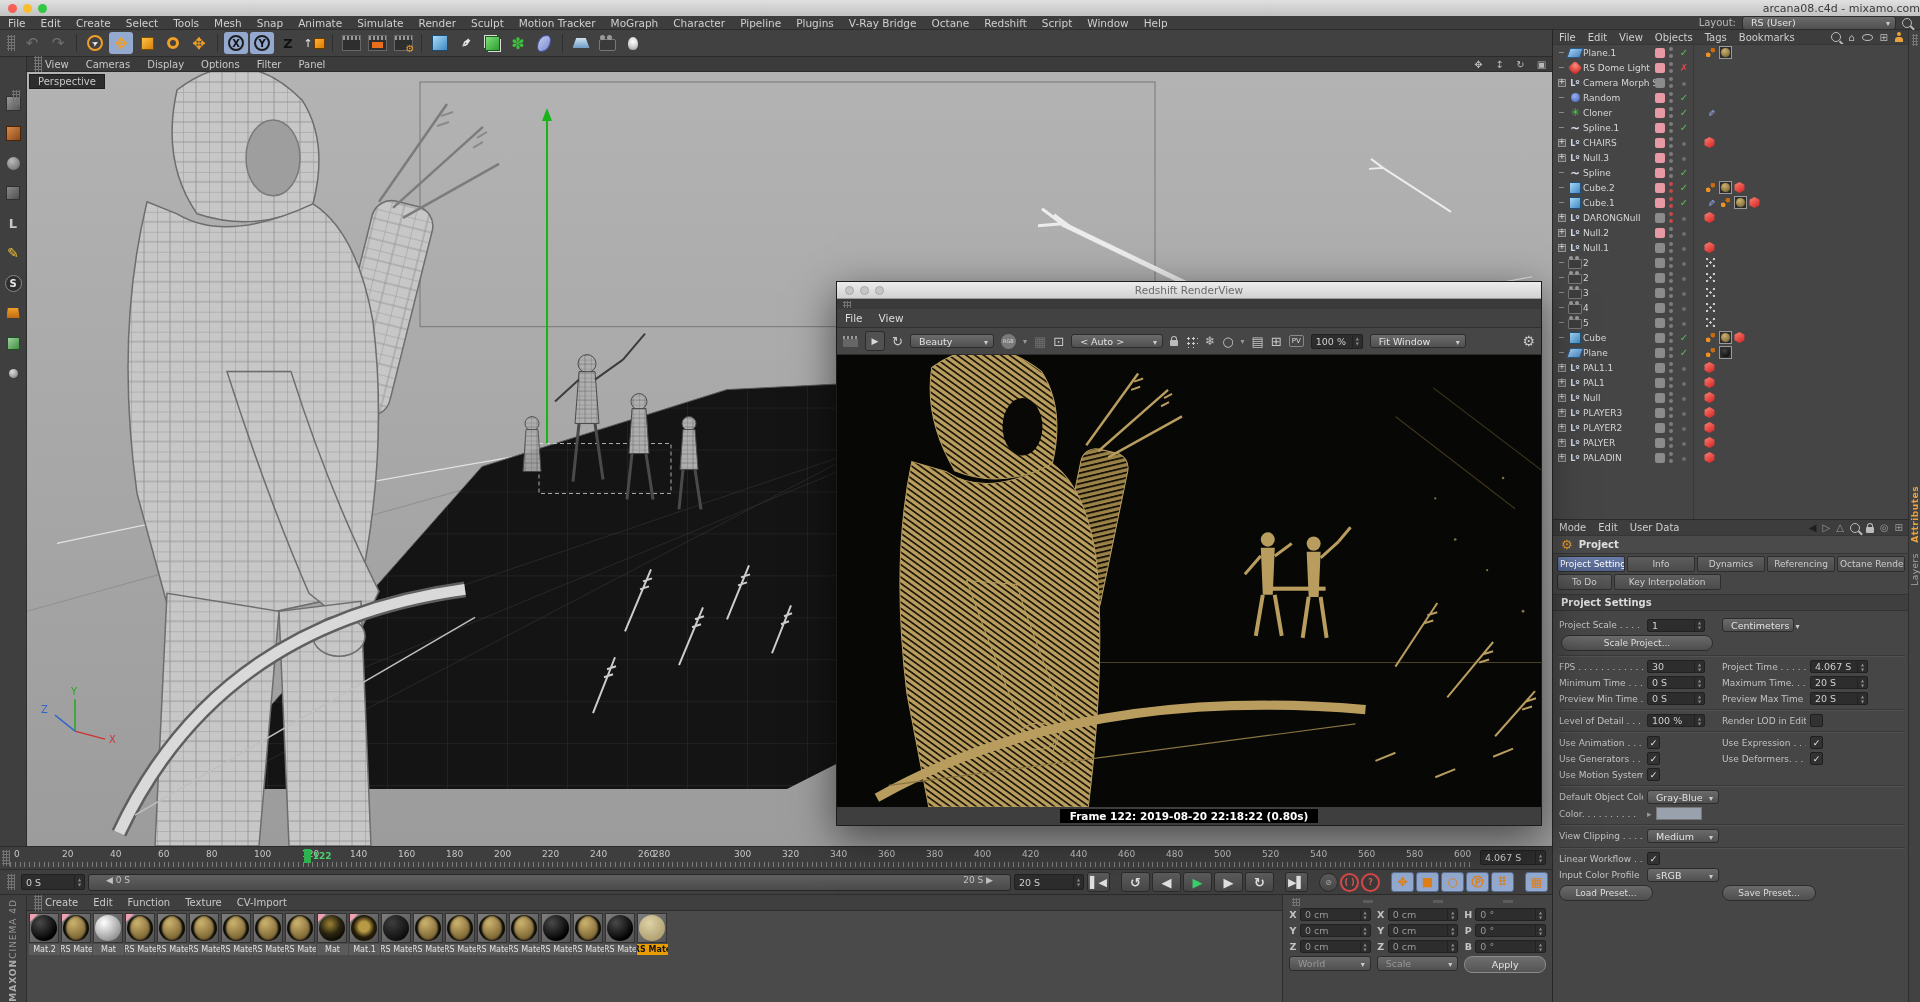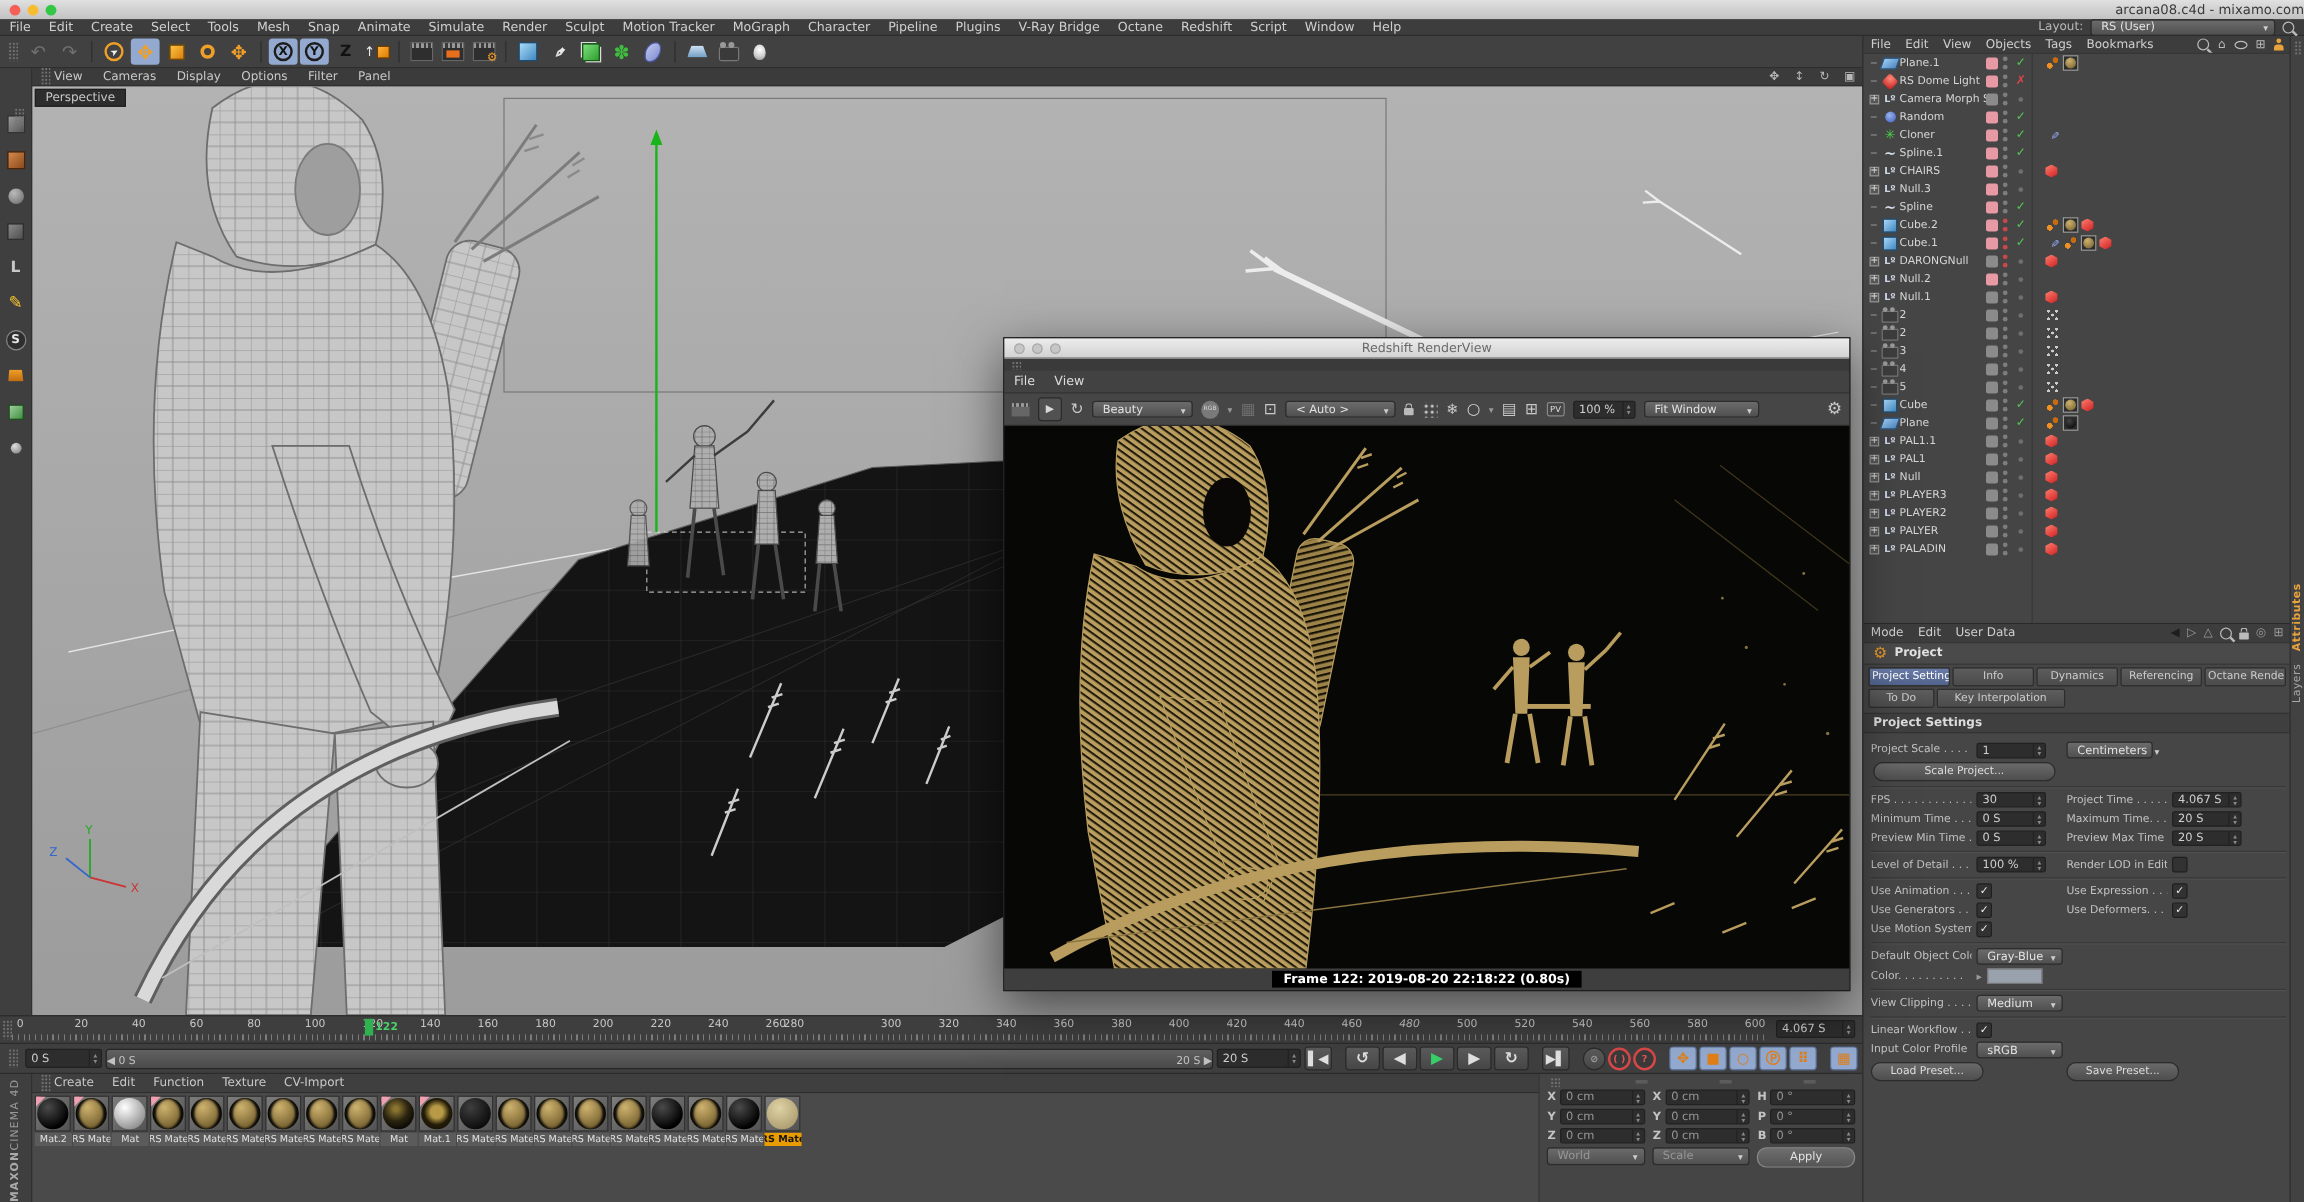--- a/index.html
+++ b/index.html
@@ -110,21 +110,21 @@
   .spv{flex:1;padding:0 4px;font-size:9.5px;color:#cfcfcf;display:flex;align-items:center;white-space:nowrap;overflow:hidden}
   .sparr{width:9px;border-left:1px solid #222;display:flex;flex-direction:column;align-items:center;justify-content:center;color:#8a8a8a}
   .sparr::before{content:"▲";font-size:4px;line-height:5px}
   .sparr::after{content:"▼";font-size:4px;line-height:5px}
   #tl-end{position:absolute;right:6px;top:3px;width:66px;height:15px}
 
   
   #transport{height:24px;background:#3f3f3f;border-bottom:1px solid #2b2b2b;display:flex;align-items:center;padding:0 4px;gap:3px}
   #tr-time{width:64px;height:16px;flex:none}
   #tr-range{flex:1;height:17px;background:linear-gradient(#616161,#4a4a4a);border:1px solid #262626;border-radius:3px;
-            display:flex;align-items:flex-end;justify-content:space-between;padding:0 0;box-sizing:border-box;min-width:0}
+            display:flex;align-items:flex-start;justify-content:space-between;padding:0 17px;box-sizing:border-box;min-width:0}
   #tr-range span{font-size:9px;color:#c2c2c2;white-space:nowrap}
   #tr-rangeval{width:70px;height:16px;flex:none}
   #tr-buttons{display:flex;align-items:center;gap:2px}
   .trb{min-width:23px;height:20px;border-radius:3px;background:linear-gradient(#5c5c5c,#474747);
        border:1px solid #2b2b2b;color:#e0e0e0;display:flex;align-items:center;justify-content:center;
        font-size:11px;box-sizing:border-box;padding:0 2px;white-space:nowrap}
   .trb.big{min-width:29px;font-size:13px;font-weight:bold}
   .trb.green{color:#38d06a}
   .trb.ring{min-width:19px;width:19px;height:19px;border-radius:50%;font-size:8px;font-weight:bold}
   .trb.red{border:2px solid #d84848;color:#e05555;background:#3a3a3a}
@@ -614,21 +614,21 @@
           <span class="tlab" style="left: 643px;">280</span>
           <span class="tlab" style="left: 724px;">300</span>
           <span class="tlab" style="left: 772px;">320</span>
           <span class="tlab" style="left: 820px;">340</span>
           <span class="tlab" style="left: 868px;">360</span>
           <span class="tlab" style="left: 916px;">380</span>
           <span class="tlab" style="left: 964px; text-align: right;">400</span>
           <span class="tlab" style="left: 1012px;">420</span>
           <span class="tlab" style="left: 1060px;">440</span>
           <span class="tlab" style="left: 1108px;">460</span>
-          <span class="tlab" style="left: 1156px; font-style: italic;">480</span>
+          <span class="tlab" style="left: 1156px;">480</span>
           <span class="tlab" style="left: 1204px;">500</span>
           <span class="tlab" style="left: 1252px;">520</span>
           <span class="tlab" style="left: 1300px;">540</span>
           <span class="tlab" style="left: 1348px;">560</span>
           <span class="tlab" style="left: 1396px;">580</span>
           <span class="tlab" style="left: 1444px;">600</span>
         </div>
       <span id="tl-end" class="spin">
         <span class="spv">4.067 S</span>
         <span class="sparr"></span>

